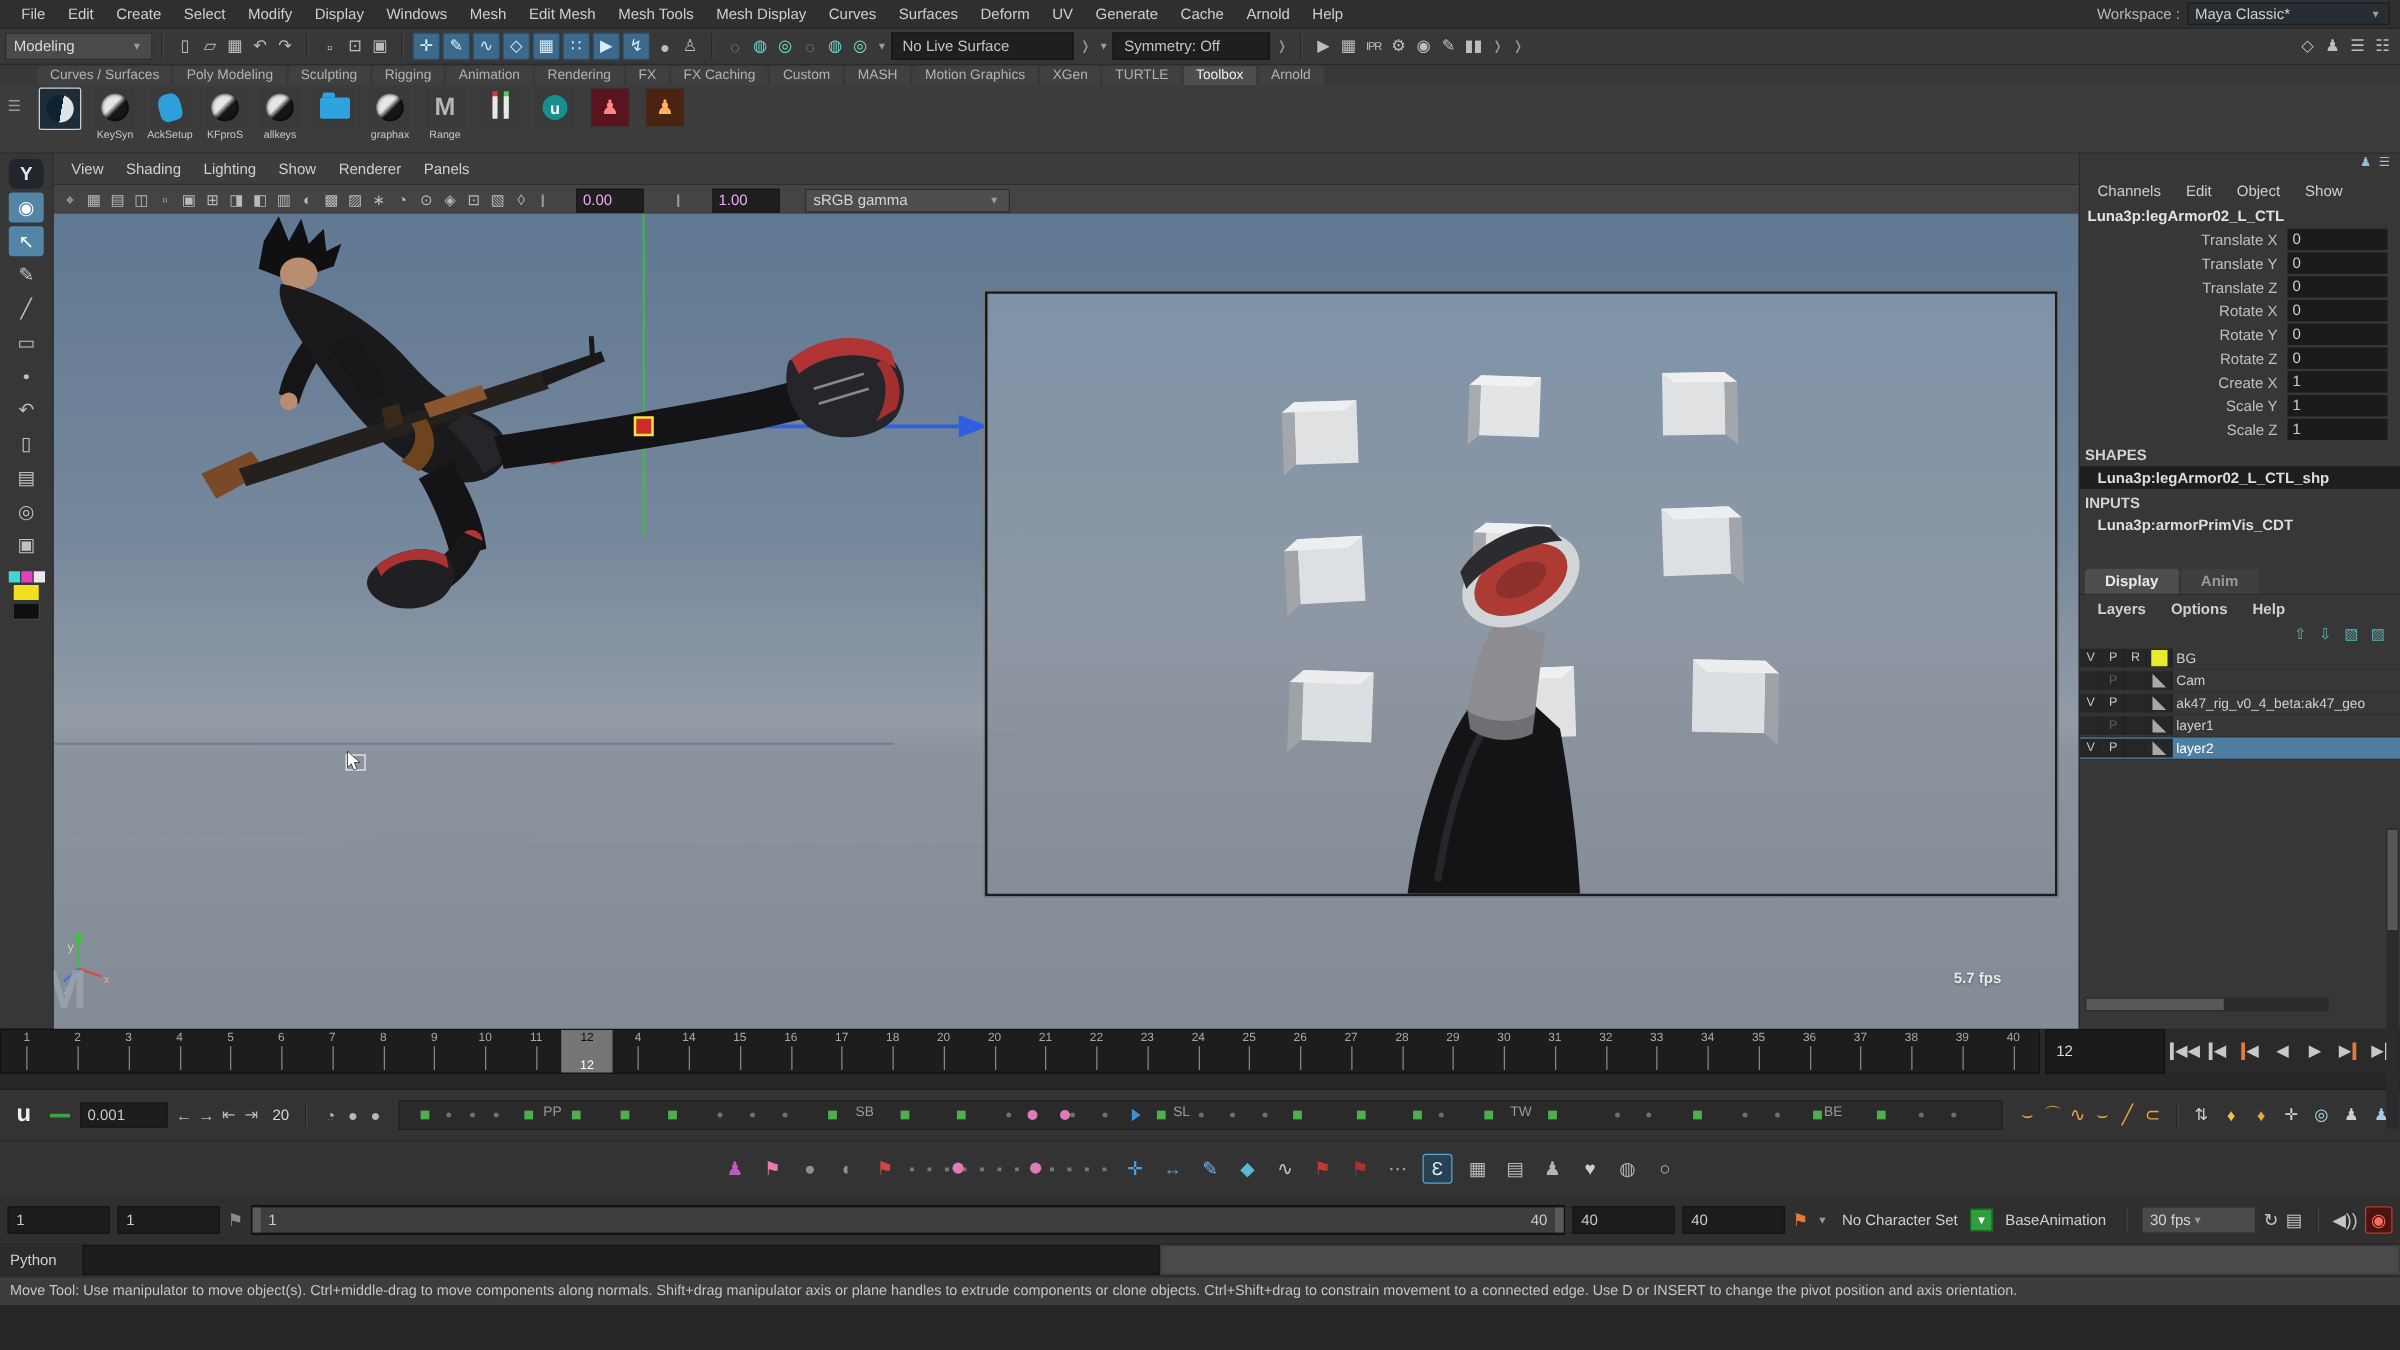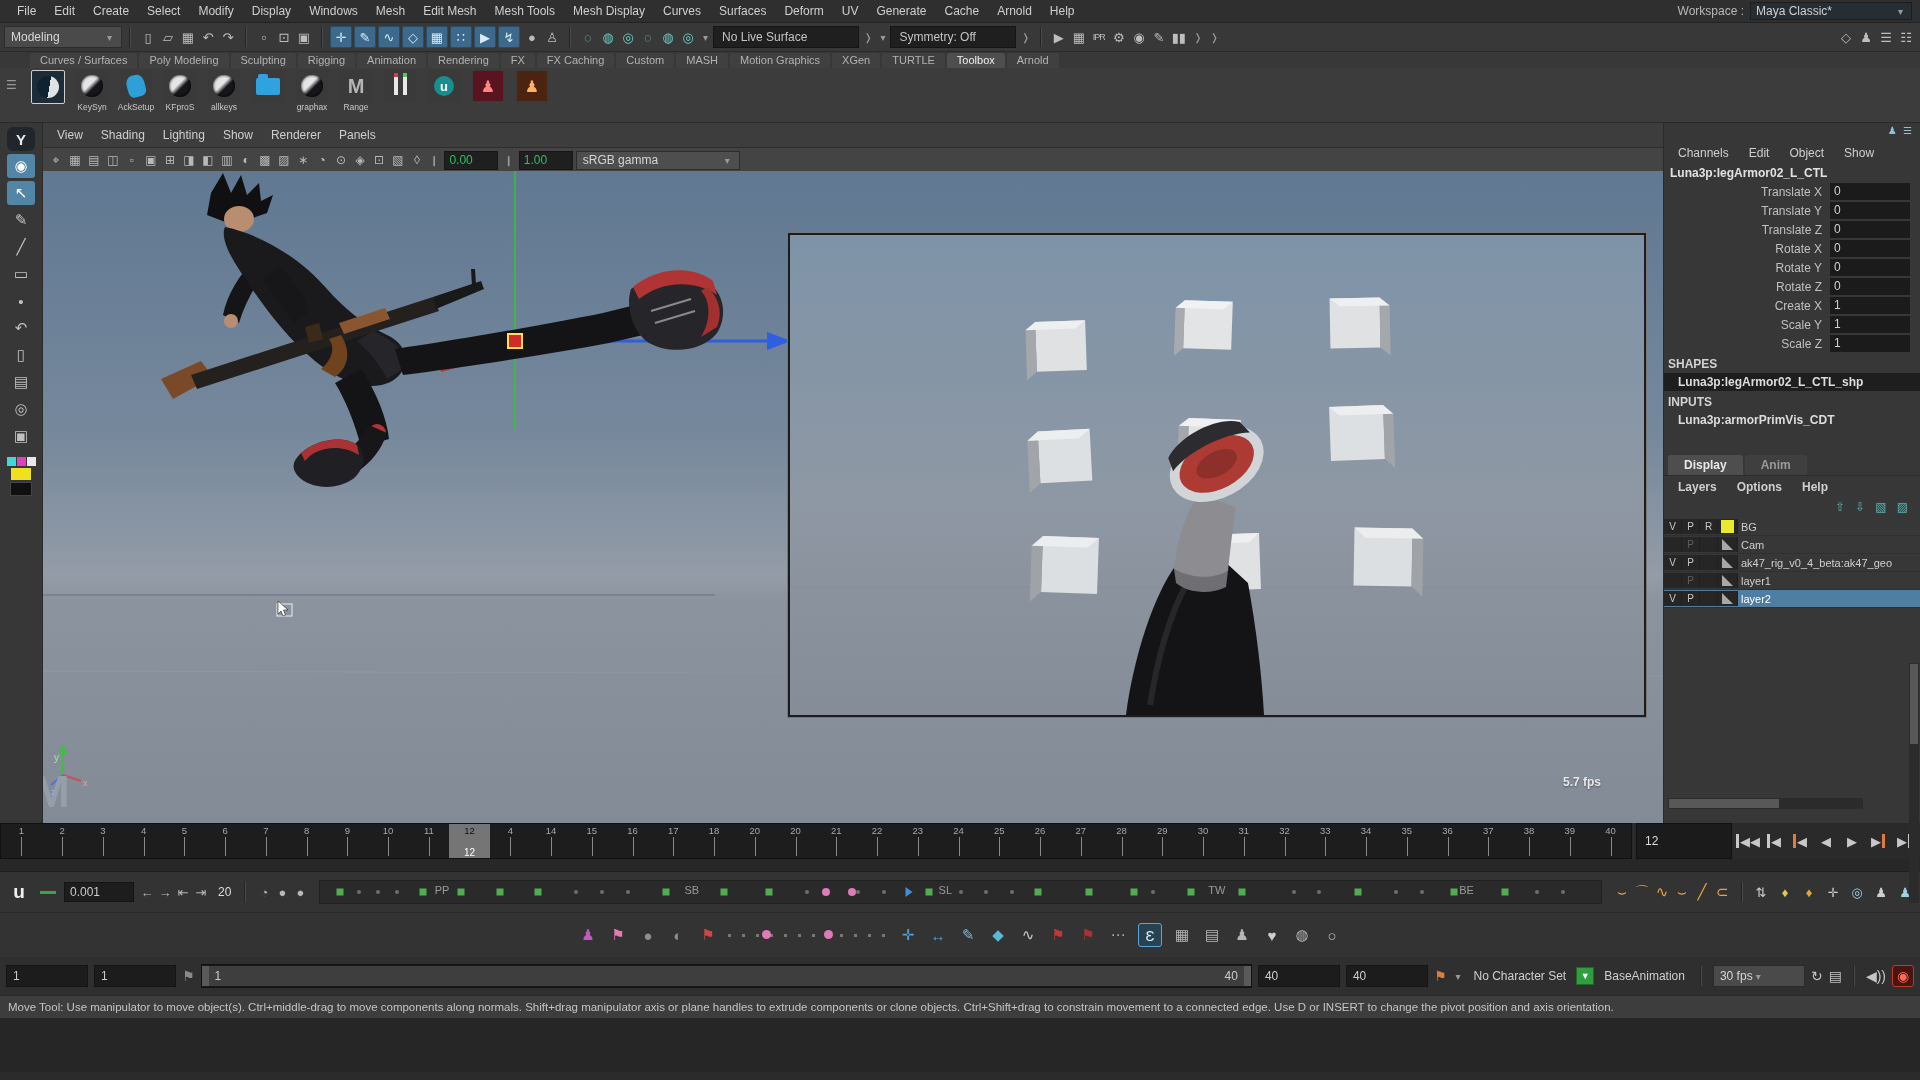--- a/index.html
+++ b/index.html
@@ -63,21 +63,21 @@
   #swatches{margin-top:6px;display:flex;flex-direction:column;align-items:center;gap:2px;}
   .swrow{display:flex;gap:1px;}
   .sw{width:9px;height:9px;}
   .swbig{width:20px;height:12px;}
   
   #viewport{flex:1;position:relative;background:#4b5a6d;overflow:hidden;}
   #vp-menus{height:24px;background:#3d3d3d;display:flex;align-items:center;padding-left:6px;gap:2px;border-bottom:1px solid #2d2d2d;}
   .vp-menu{padding:2px 8px;color:#cfcfcf;font-size:12px;}
   #vp-toolbar{height:24px;background:#444;display:flex;align-items:center;padding:0 4px;gap:1px;border-bottom:1px solid #2a2a2a;}
   .vpt{width:18px;height:18px;display:flex;align-items:center;justify-content:center;color:#b9b9b9;font-size:12px;}
-  .vpt-field{width:44px;height:17px;background:#1f1f1f;border:1px solid #161616;color:#22c55e;display:flex;align-items:center;padding:0 4px;margin:0 2px;}
+  .vpt-field{width:44px;height:17px;background:#1f1f1f;border:1px solid #161616;color:#f0abfc;display:flex;align-items:center;padding:0 4px;margin:0 19px;}
   .vpt-select{width:150px;height:17px;background:#4e4e4e;border:1px solid #2c2c2c;color:#d5d5d5;display:flex;align-items:center;justify-content:space-between;padding:0 6px;}
   #vp-canvas{position:absolute;top:48px;left:0;right:0;bottom:0;
      background:linear-gradient(180deg,#607892 0%,#76889c 40%,#939ca7 62%,#8b939e 66%,#838b96 100%);}
   #scene-svg{position:absolute;inset:0;width:100%;height:100%;}
   #pip{position:absolute;left:745px;top:62px;width:854px;height:480px;border:2px solid #1c1c1c;outline:1px solid #777;
      background:linear-gradient(180deg,#7e93a8 0%,#8e98a4 55%,#8a929d 75%,#858d98 100%);}
   #pip svg{position:absolute;inset:0;width:100%;height:100%;}
   #fps{position:absolute;right:62px;bottom:34px;color:#e8e8e8;font-size:12px;font-weight:bold;text-shadow:0 1px 2px #0006;}
   #vp-mlogo{position:absolute;left:-10px;bottom:6px;font-size:44px;font-weight:bold;color:#9aa3ad;opacity:.85;}
   
@@ -1054,15 +1054,20 @@
       <span>30 fps</span>
       <span class="chev">▾</span>
     </div>
     <span class="ricon">↻</span>
     <span class="ricon">▤</span>
     <div class="sep"></div>
     <span class="ricon">◀))</span>
     <span class="ricon red">◉</span>
   </div>
 
+  <div id="cmd-row">
+    <div id="cmd-label">Python</div>
+    <div id="cmd-input"></div>
+    <div id="cmd-result"></div>
+  </div>
   <div id="help-row">Move Tool: Use manipulator to move object(s). Ctrl+middle-drag to move components along normals. Shift+drag manipulator axis or plane handles to extrude components or clone objects. Ctrl+Shift+drag to constrain movement to a connected edge. Use D or INSERT to change the pivot position and axis orientation.</div>
   <div id="bottom-fill"></div>
 </div>
 
 </body></html>

